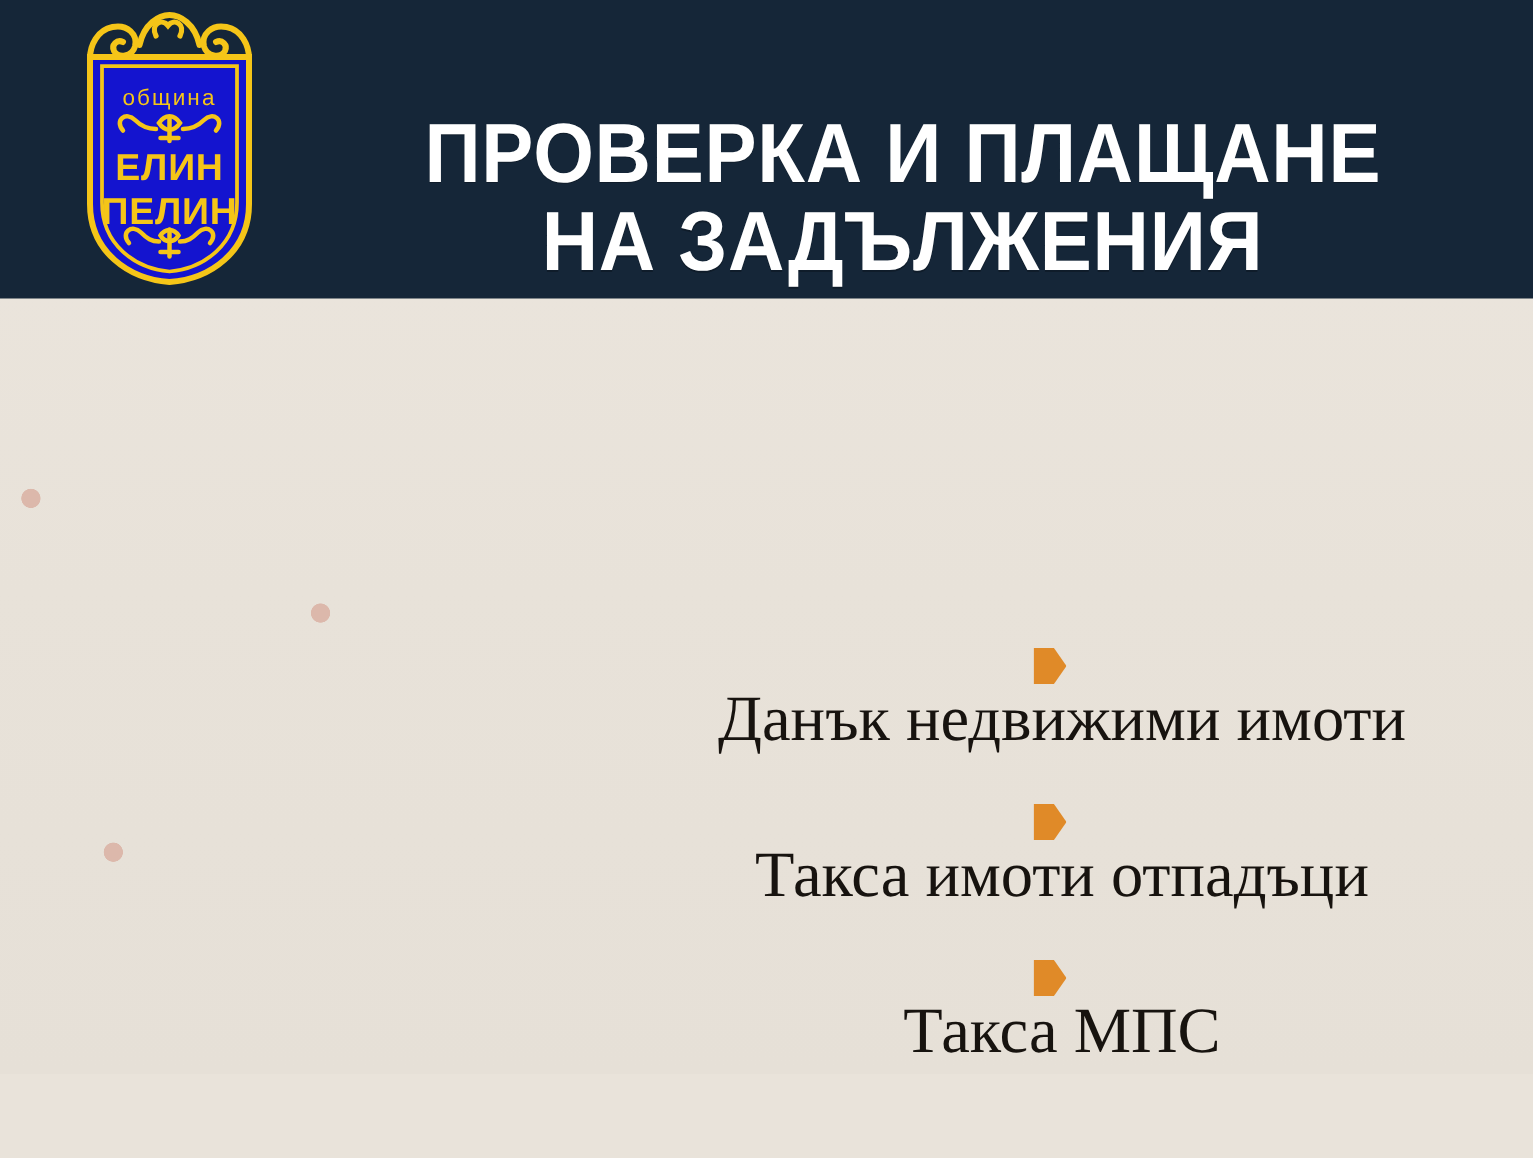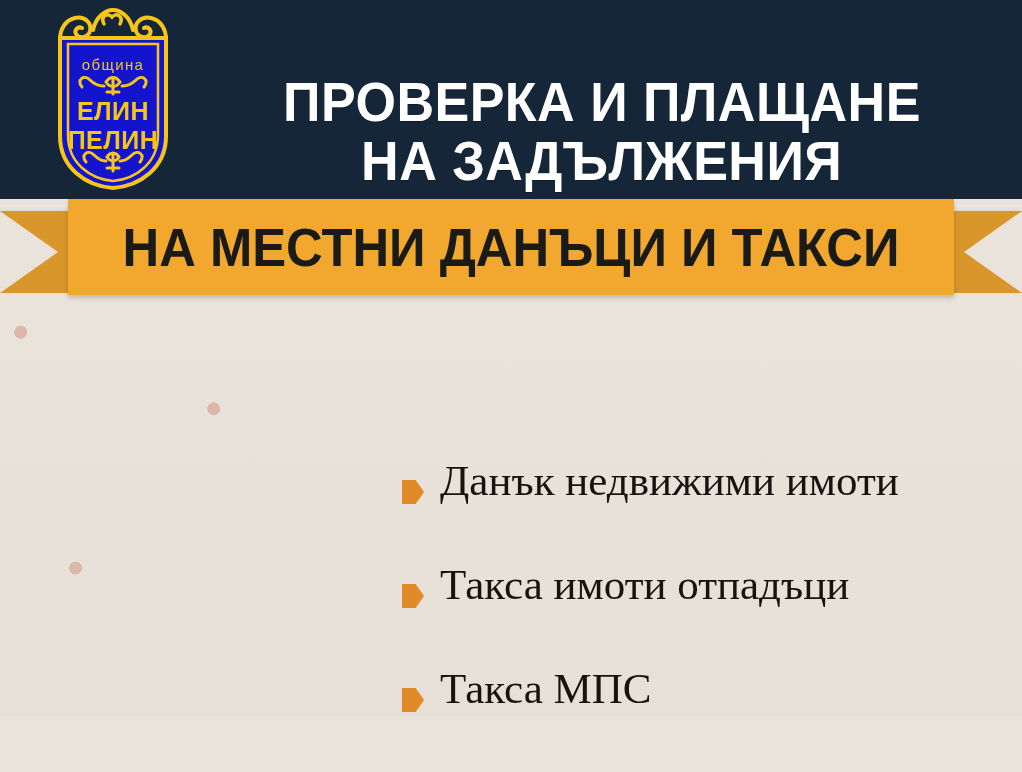--- a/index.html
+++ b/index.html
@@ -172,23 +172,24 @@
 
   
   .list {
     position: absolute;
     left: 402px;
     top: 432px;
     width: 612px;
   }
   .list-item {
     display: flex;
-    align-items: flex-end;
+    align-items: center;
     height: 72px;
     margin-bottom: 32px;
+    flex-direction: column;
   }
   .bullet {
     flex: 0 0 auto;
     width: 22px;
     height: 24px;
     margin-right: 16px;
     background: #e08a28;
     clip-path: polygon(0 0, 62% 0, 100% 50%, 62% 100%, 0 100%);
   }
   .list-label {
@@ -233,28 +234,20 @@
         </g>
       </svg>
     </div>
 
     <div class="header-title">
       <div class="title-line">ПРОВЕРКА И ПЛАЩАНЕ</div>
       <div class="title-line">НА ЗАДЪЛЖЕНИЯ</div>
     </div>
   </div>
 
-  <div class="ribbon">
-    <div class="ribbon-shadow-l"></div>
-    <div class="ribbon-shadow-r"></div>
-    <div class="ribbon-tail left"></div>
-    <div class="ribbon-tail right"></div>
-    <div class="ribbon-band"></div>
-    <div class="ribbon-text">НА МЕСТНИ ДАНЪЦИ И ТАКСИ</div>
-  </div>
 
   <div class="stamp" id="stamp-house">
     <div class="stamp-inner">
       <svg width="120" height="104" viewBox="0 0 120 104">
         <g fill="none" stroke="#3e8ecb" stroke-width="7" stroke-linejoin="round" stroke-linecap="round">
           <path d="M6 47 L58 8 L84 28 L84 14 L98 14 L98 39 L113 51"></path>
           <path d="M17 47 L17 93 L101 93 L101 49"></path>
           <rect x="33" y="59" width="24" height="24" rx="6"></rect>
           <path d="M72 93 L72 65 a8 8 0 0 1 16 0 L88 93"></path>
         </g>

